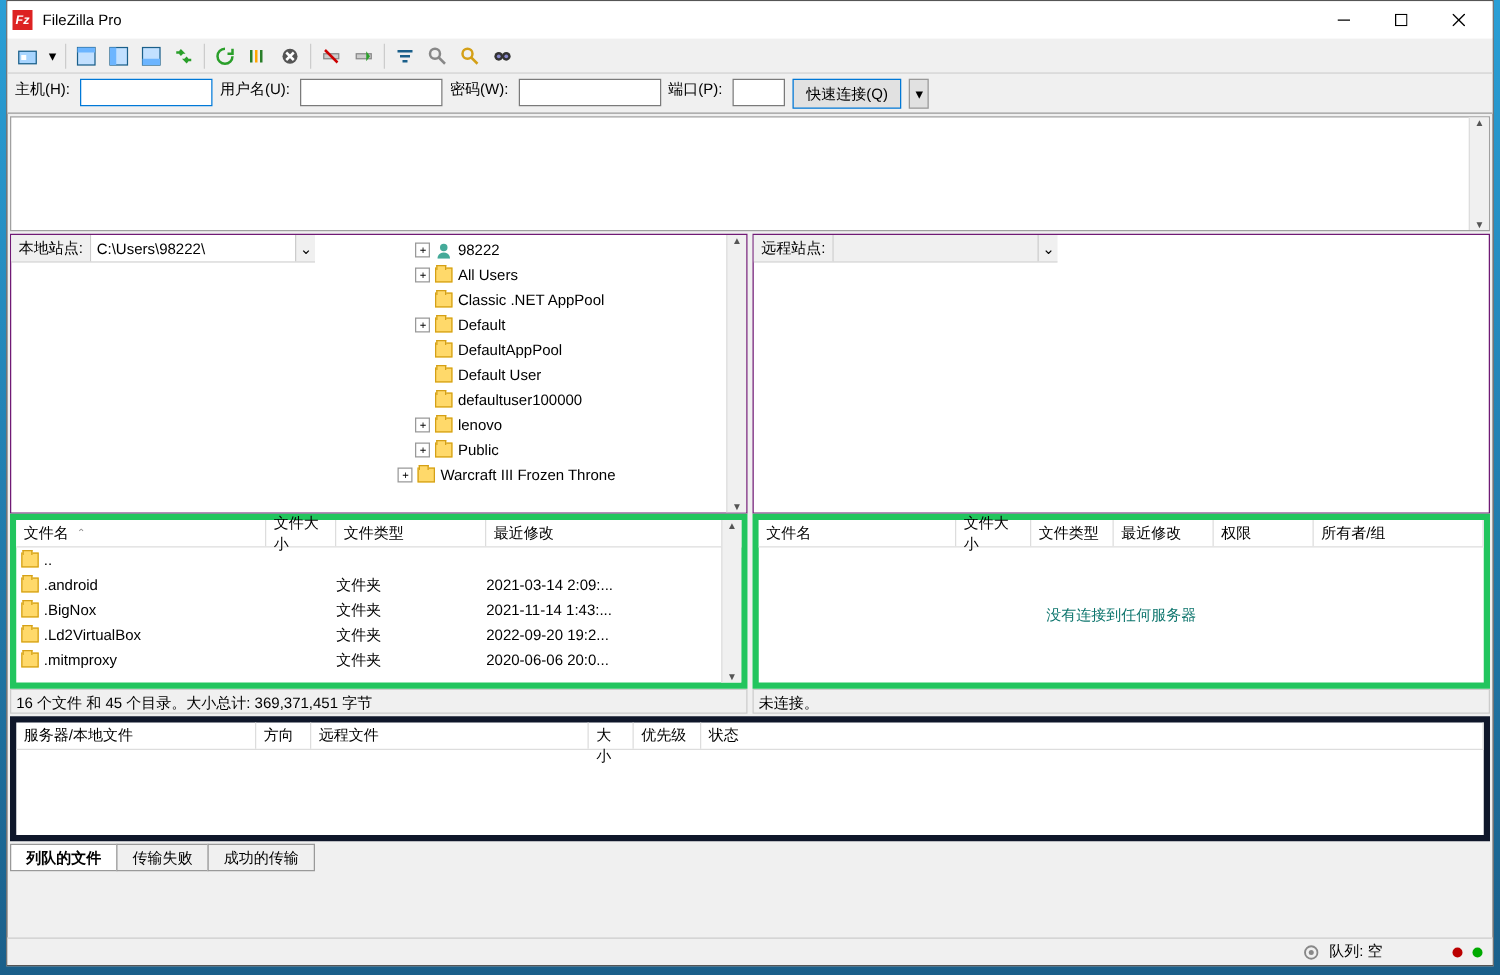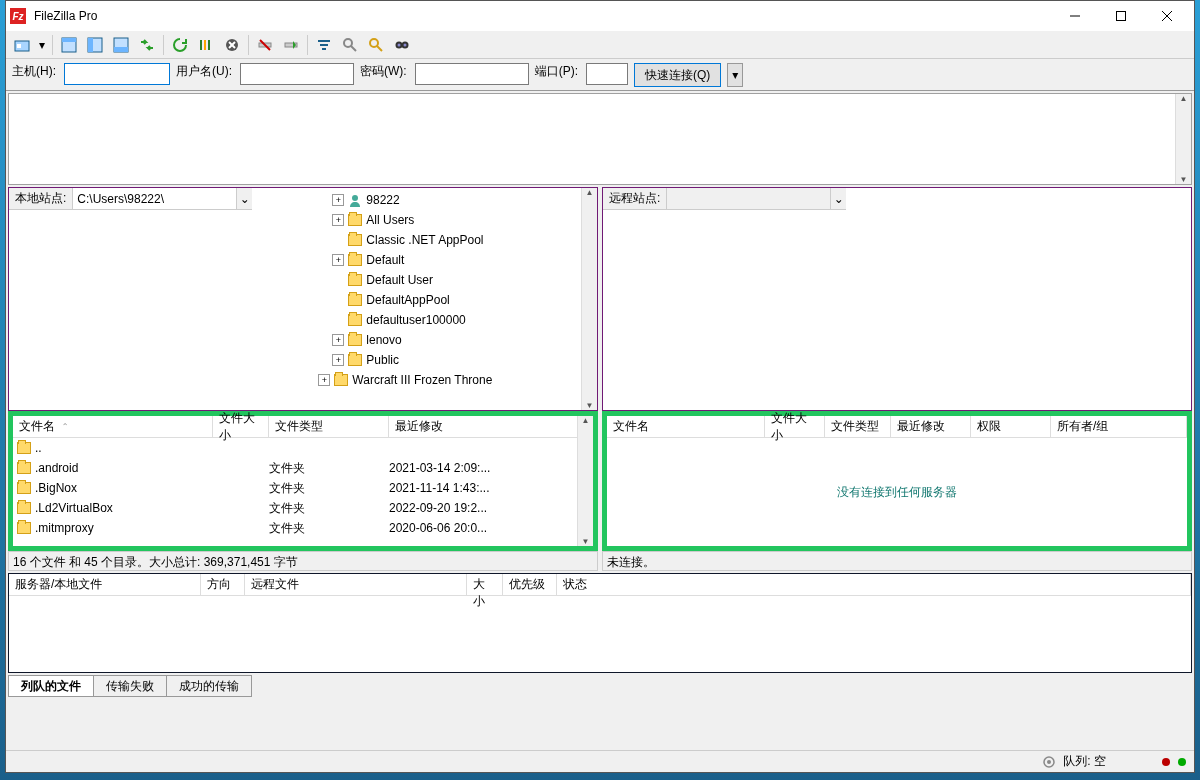--- a/index.html
+++ b/index.html
@@ -47,21 +47,21 @@
 .list-body { flex: 1; overflow: hidden; }
 .file-row { display: flex; height: 20px; align-items: center; }
 .file-row .fn { width: 200px; display: flex; align-items: center; padding-left: 4px; }
 .file-row .fs { width: 56px; }
 .file-row .ft { width: 120px; }
 .file-row .fm { flex: 1; }
 .list-sb { position: absolute; right: 0; top: 0; bottom: 0; width: 16px; background: #f0f0f0; border-left: 1px solid #ddd; display: flex; flex-direction: column; justify-content: space-between; align-items: center; }
 .empty-msg { flex: 1; display: flex; align-items: center; justify-content: center; color: #0f766e; }
 .status-row { display: flex; margin: 0 2px; gap: 4px; height: 20px; }
 .status-row .cell { flex: 1; background: #f0f0f0; border: 1px solid #ccc; padding: 2px 4px; }
-.queue-panel { margin: 2px; background: #fff; border: 1px solid #0f172a; height: 100px; }
+.queue-panel { margin: 2px; background: #fff; border: 5px solid #0f172a; height: 100px; }
 .queue-header { display: flex; height: 22px; border-bottom: 1px solid #ddd; }
 .queue-header .col { padding: 2px 6px; border-right: 1px solid #ddd; }
 .tabs { display: flex; margin: 0 2px; height: 22px; }
 .tab { padding: 2px 12px; border: 1px solid #999; background: #f0f0f0; margin-right: -1px; }
 .tab.active { background: #fff; font-weight: bold; }
 .statusbar { height: 22px; background: #f0f0f0; border-top: 1px solid #ccc; display: flex; align-items: center; justify-content: flex-end; padding: 0 8px; gap: 8px; position: absolute; bottom: 0; left: 0; right: 0; }
 .led { width: 8px; height: 8px; border-radius: 50%; }
 .arrow { font-size: 8px; color: #555; }
 svg { display: block; }
 </style>
@@ -239,26 +239,26 @@
             <span>Classic .NET AppPool</span>
           </div>
           <div class="tree-row">
             <span class="exp">+</span>
             <span class="folder-icon"></span>
             <span>Default</span>
           </div>
           <div class="tree-row">
             <span class="exp none"></span>
             <span class="folder-icon"></span>
+            <span>DefaultAppPool</span>
+          </div>
+          <div class="tree-row">
+            <span class="exp none"></span>
+            <span class="folder-icon"></span>
             <span>Default User</span>
-          </div>
-          <div class="tree-row">
-            <span class="exp none"></span>
-            <span class="folder-icon"></span>
-            <span>DefaultAppPool</span>
           </div>
           <div class="tree-row">
             <span class="exp none"></span>
             <span class="folder-icon"></span>
             <span>defaultuser100000</span>
           </div>
           <div class="tree-row">
             <span class="exp">+</span>
             <span class="folder-icon"></span>
             <span>lenovo</span>

